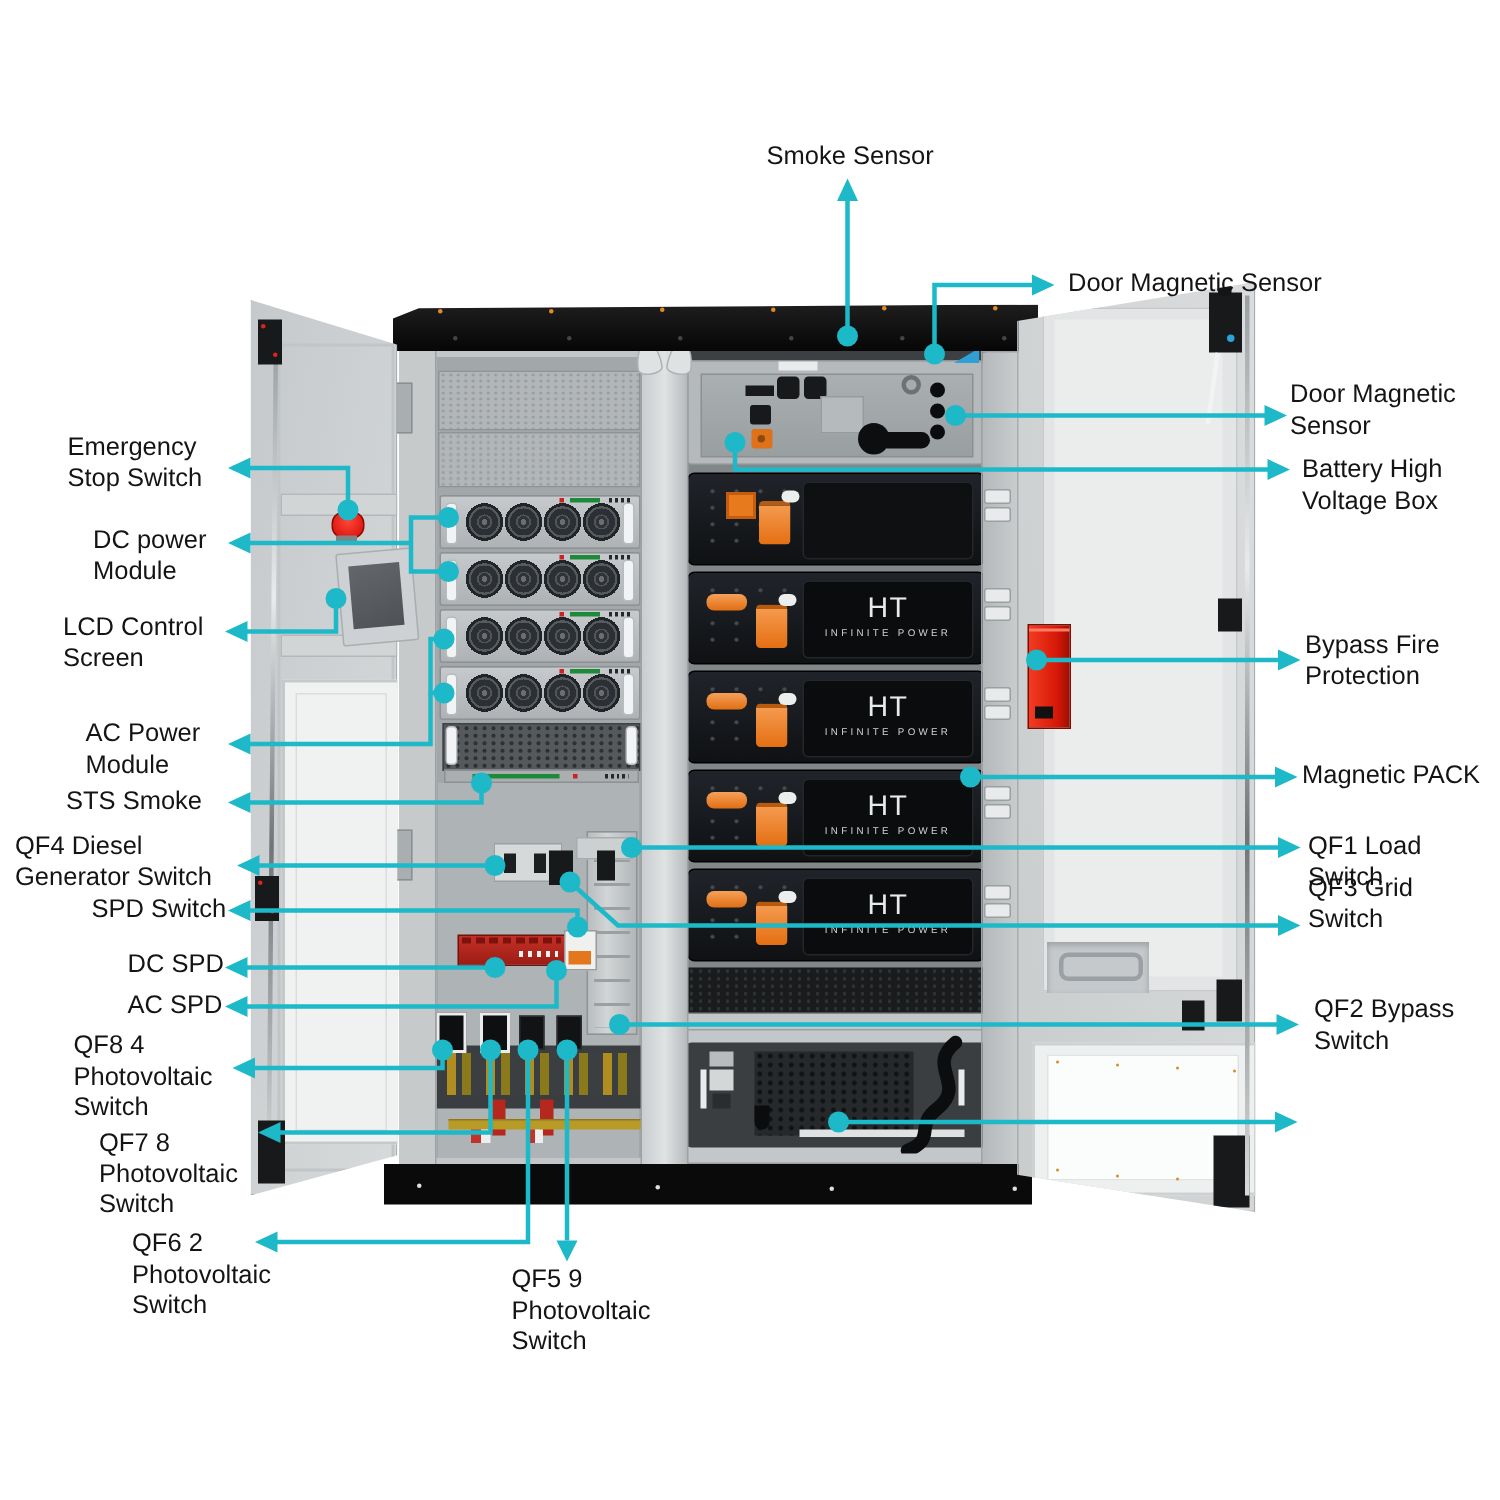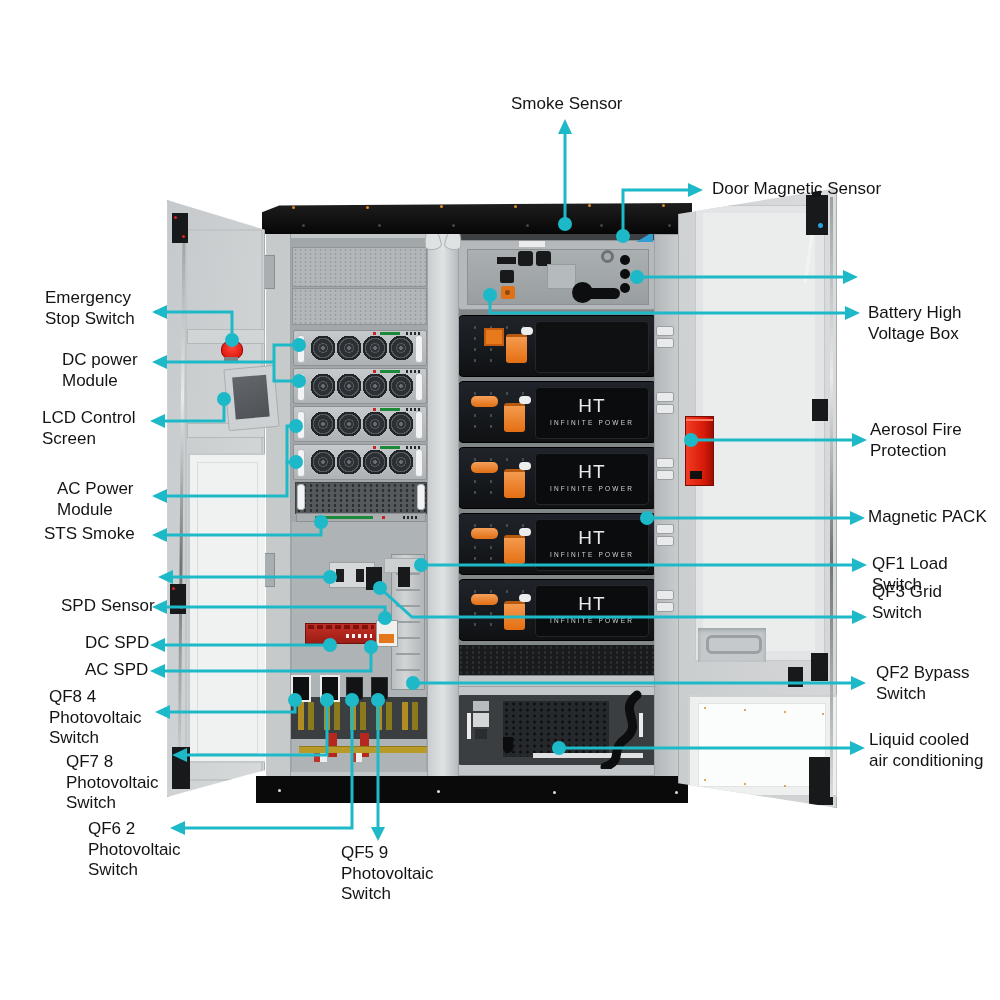--- a/index.html
+++ b/index.html
@@ -429,43 +429,45 @@
       </g>
     <g>
         <circle cx="559" cy="748" r="7"></circle>
         <path d="M559,748 L851,748"></path>
         <polygon points="865,748 850,741 850,755"></polygon>
       </g>
   </svg>
 
   <div class="lbl" style="left:511px;top:94px">Smoke Sensor</div>
   <div class="lbl" style="left:712px;top:179px">Door Magnetic Sensor</div>
+  <div class="lbl" style="left:860px;top:253px">Door Magnetic
+Sensor</div>
   <div class="lbl" style="left:868px;top:303px">Battery High
 Voltage Box</div>
-  <div class="lbl" style="left:870px;top:420px">Aerosol Fire
+  <div class="lbl" style="left:870px;top:420px">Bypass Fire
 Protection</div>
   <div class="lbl" style="left:868px;top:507px">Magnetic PACK</div>
   <div class="lbl" style="left:872px;top:554px">QF1 Load
 Switch</div>
   <div class="lbl" style="left:872px;top:582px">QF3 Grid
 Switch</div>
   <div class="lbl" style="left:876px;top:663px">QF2 Bypass
 Switch</div>
-  <div class="lbl" style="left:869px;top:730px">Liquid cooled
-air conditioning</div>
   <div class="lbl" style="left:45px;top:288px">Emergency
 Stop Switch</div>
   <div class="lbl" style="left:62px;top:350px">DC power
 Module</div>
   <div class="lbl" style="left:42px;top:408px">LCD Control
 Screen</div>
   <div class="lbl" style="left:57px;top:479px">AC Power
 Module</div>
   <div class="lbl" style="left:44px;top:524px">STS Smoke</div>
-  <div class="lbl" style="left:61px;top:596px">SPD Sensor</div>
+  <div class="lbl" style="left:10px;top:554px">QF4 Diesel
+Generator Switch</div>
+  <div class="lbl" style="left:61px;top:596px">SPD Switch</div>
   <div class="lbl" style="left:85px;top:633px">DC SPD</div>
   <div class="lbl" style="left:85px;top:660px">AC SPD</div>
   <div class="lbl" style="left:49px;top:687px">QF8 4
 Photovoltaic
 Switch</div>
   <div class="lbl" style="left:66px;top:752px">QF7 8
 Photovoltaic
 Switch</div>
   <div class="lbl" style="left:88px;top:819px">QF6 2
 Photovoltaic

